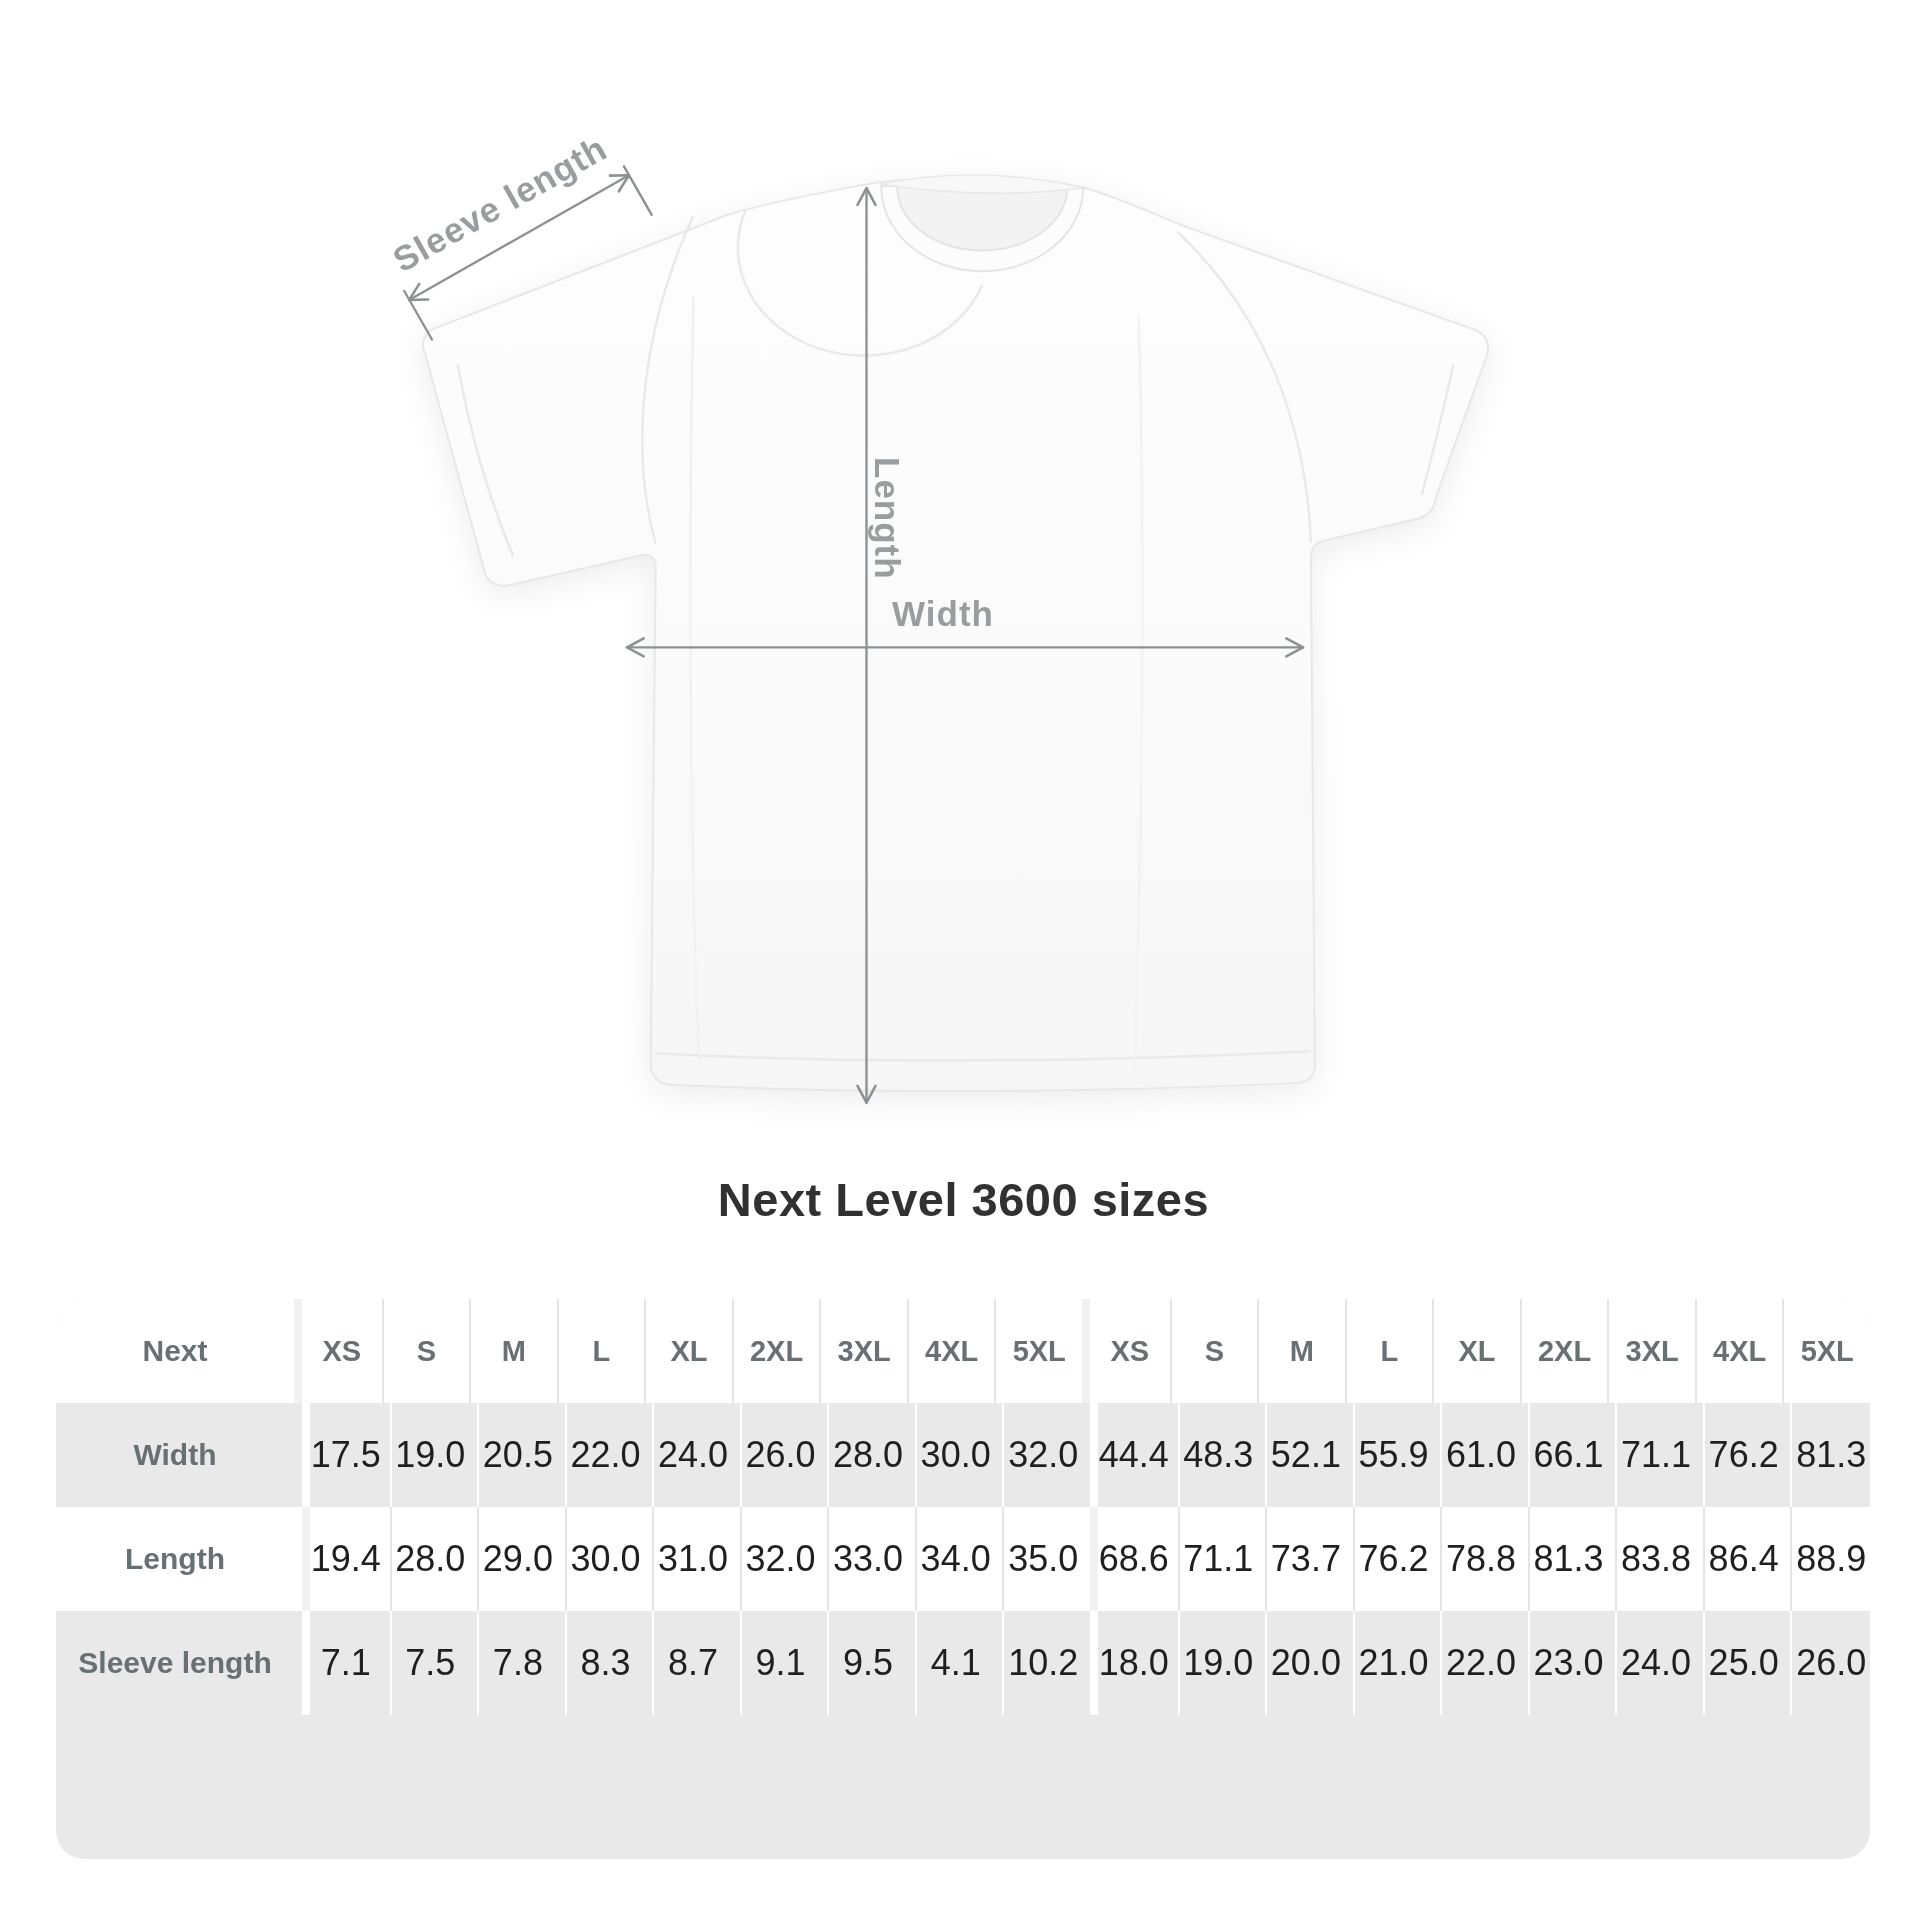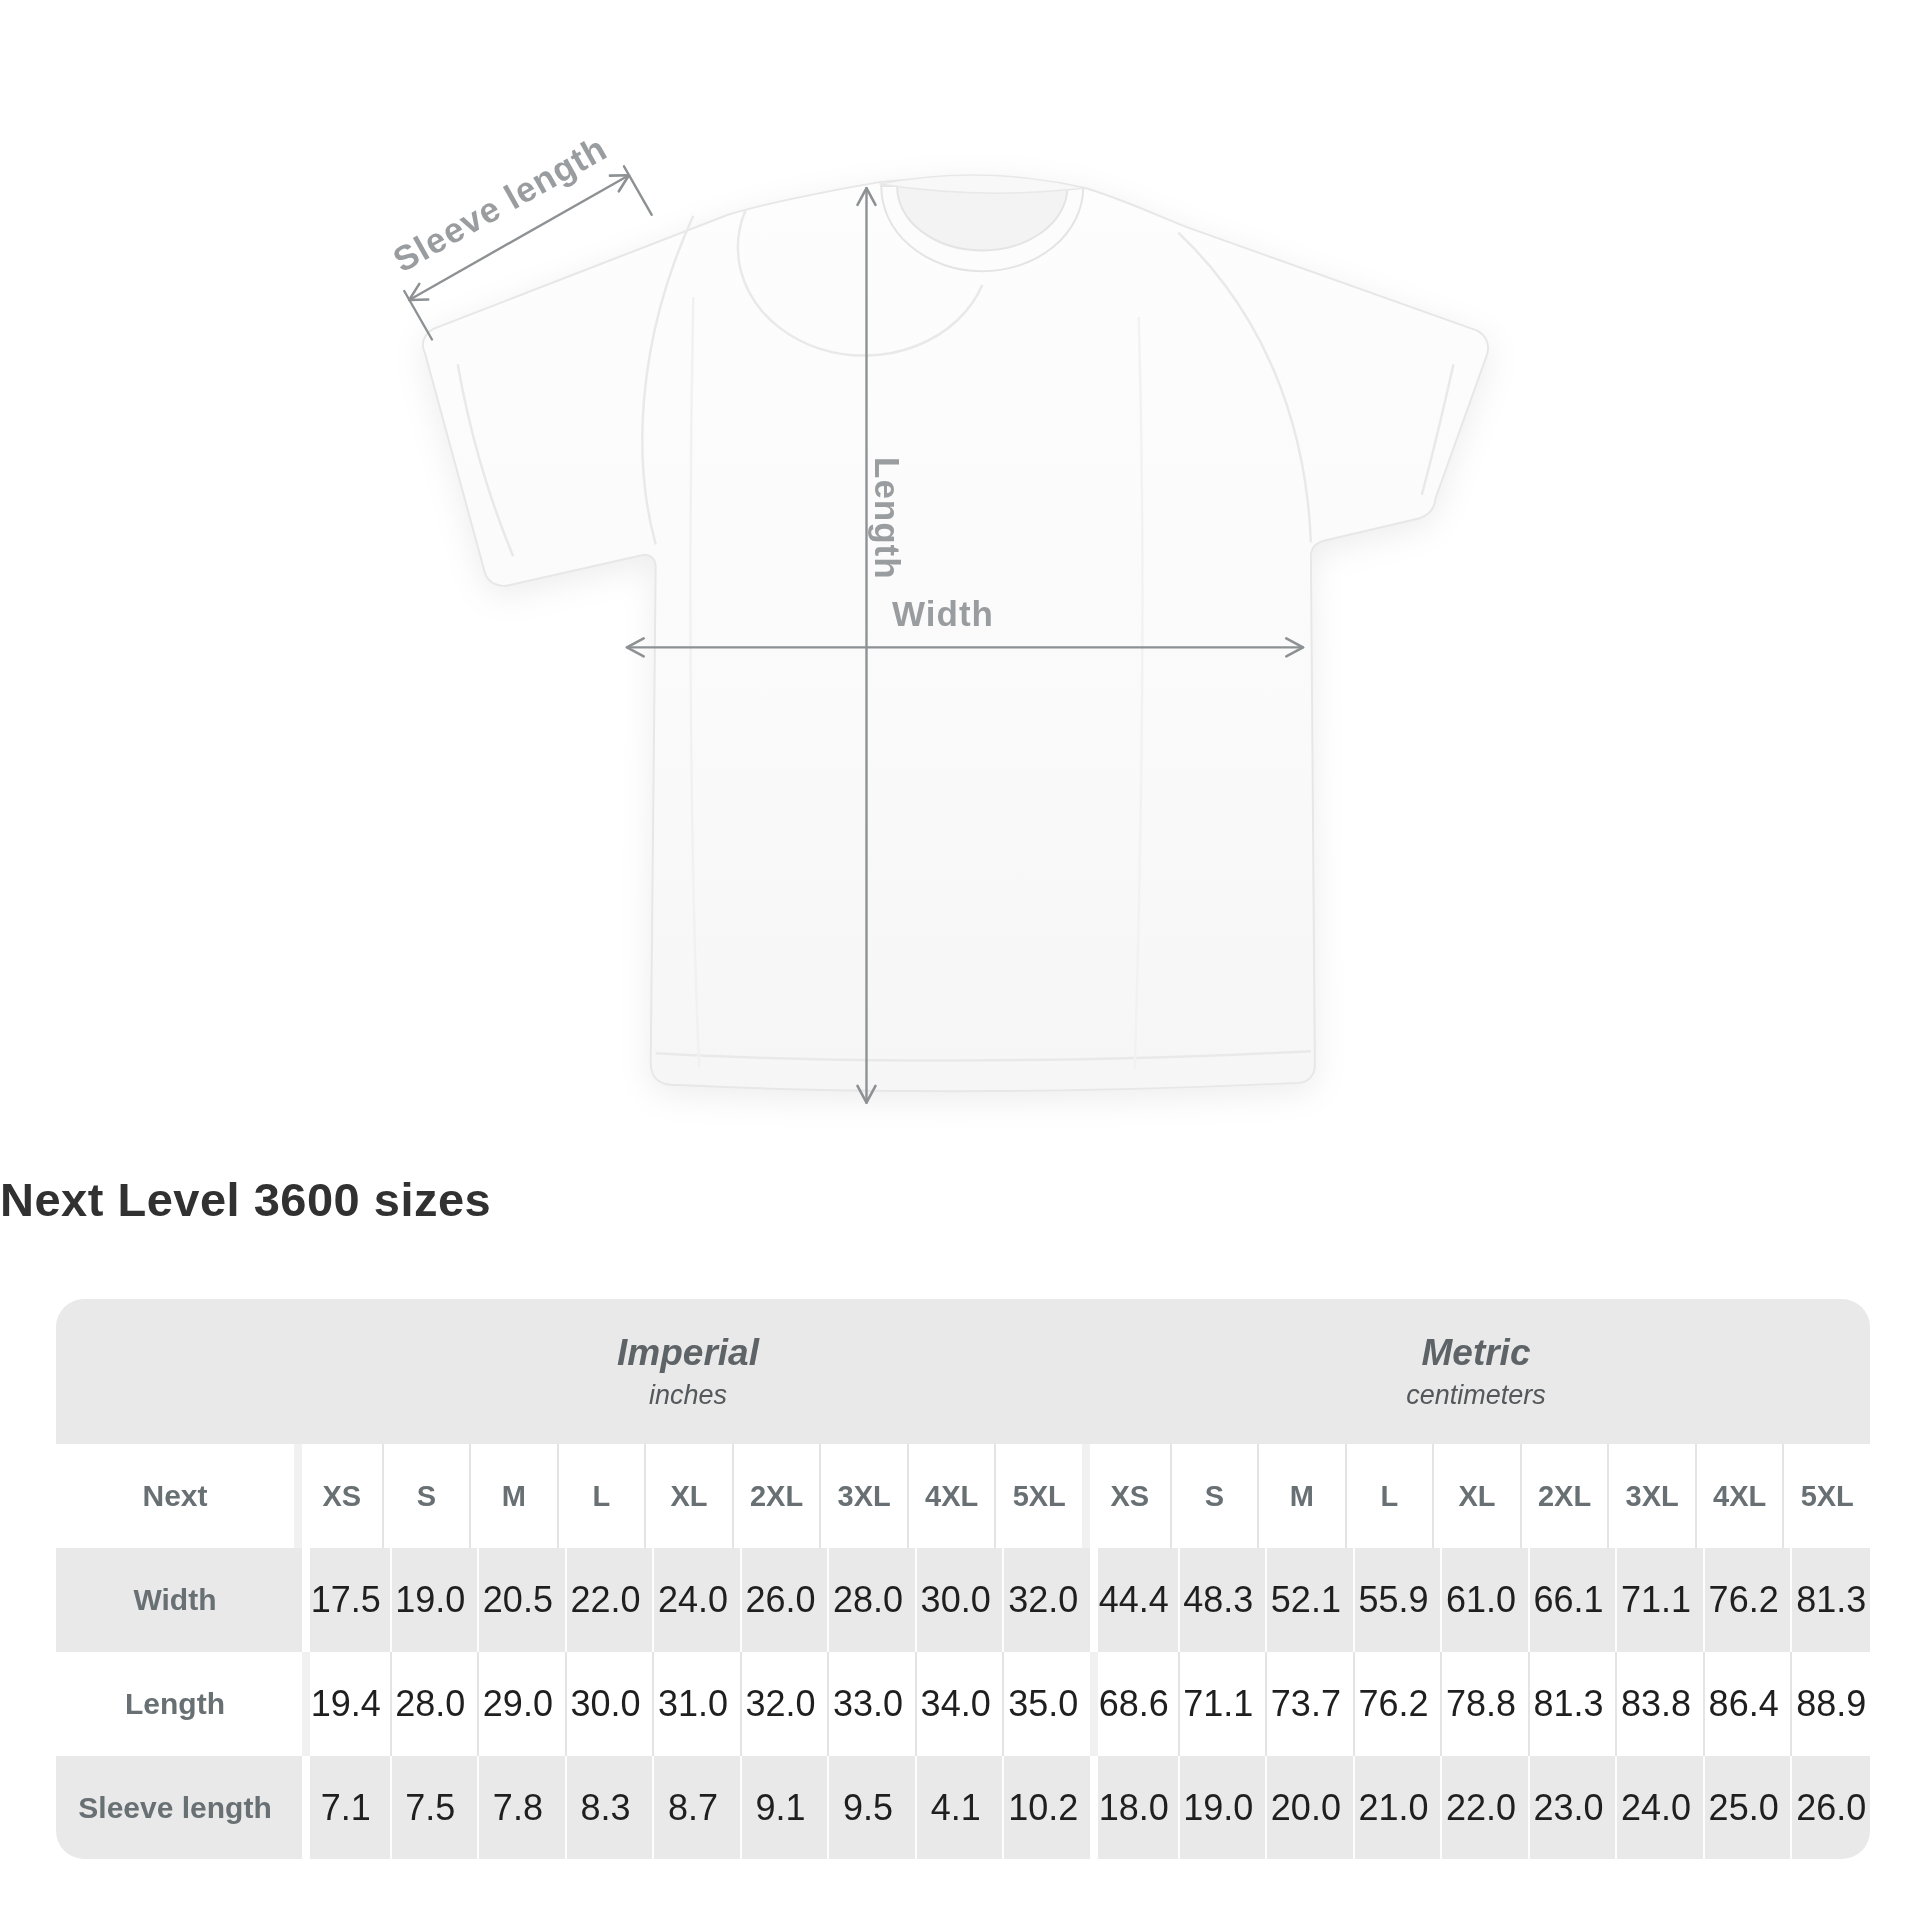--- a/index.html
+++ b/index.html
@@ -12,21 +12,21 @@
   .diagram svg{position:absolute;left:0;top:0;}
   .dim-label{
     position:absolute;color:#9a9da0;font-weight:bold;font-size:35px;letter-spacing:1px;
     white-space:nowrap;
   }
   .lbl-sleeve{left:500px;top:204px;transform:translate(-50%,-50%) rotate(-29.5deg);}
   .lbl-width{left:943px;top:614px;transform:translate(-50%,-50%);}
   .lbl-length{left:907px;top:457px;transform-origin:0 0;transform:rotate(90deg);}
   
   .page-title{
-    position:absolute;left:0;top:1172px;width:100%;
+    position:absolute;left:0;top:1172px;width:100%;text-align:center;
     font-size:47px;font-weight:bold;color:#313131;letter-spacing:0.5px;
   }
   .page-note{
     position:absolute;left:0;top:1245px;width:100%;text-align:center;
     font-size:28px;font-style:italic;color:#4b4b4b;
   }
   
   .size-panel{
     position:absolute;left:56px;top:1299px;width:1814px;height:560px;
     background:#e9e9e9;border-radius:28px;overflow:hidden;
@@ -119,31 +119,20 @@
 
     <div class="dim-label lbl-sleeve">Sleeve length</div>
     <div class="dim-label lbl-length">Length</div>
     <div class="dim-label lbl-width">Width</div>
   </div>
 
   <div class="page-title">Next Level 3600 sizes</div>
 
   <div class="size-panel">
 
-    <div class="thead">
-      <div class="corner"></div>
-      <div class="group">
-        <div class="group-name">Imperial</div>
-        <div class="group-unit">inches</div>
-      </div>
-      <div class="group">
-        <div class="group-name">Metric</div>
-        <div class="group-unit">centimeters</div>
-      </div>
-    </div>
 
     <div class="trow r-white">
       <div class="cell lab">Next</div>
       <div class="cell sz v t">XS</div>
       <div class="cell sz v">S</div>
       <div class="cell sz v">M</div>
       <div class="cell sz v">L</div>
       <div class="cell sz v">XL</div>
       <div class="cell sz v">2XL</div>
       <div class="cell sz v">3XL</div>

